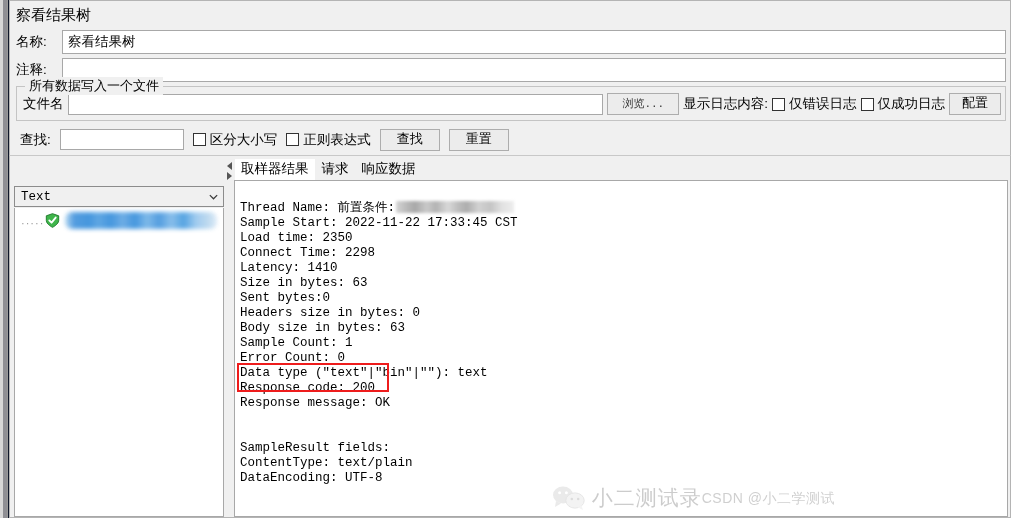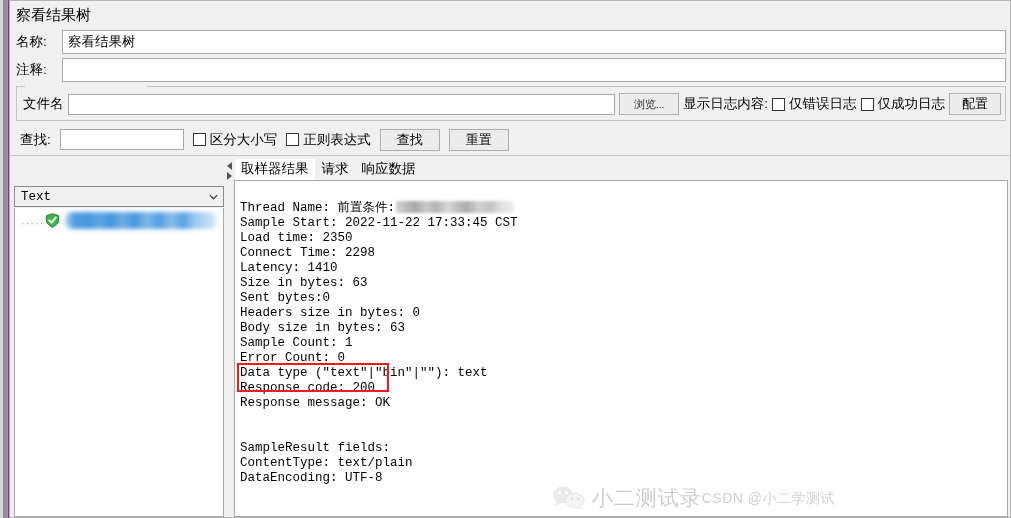--- a/index.html
+++ b/index.html
@@ -6,21 +6,21 @@
   html, body {
     margin: 0; padding: 0;
     width: 1011px; height: 518px;
     overflow: hidden;
     background: #f0f0f0;
     font-family: "Liberation Sans", sans-serif;
   }
   .app {
     position: relative;
     width: 857px; height: 518px;
-    background: #a21caf;
+    background: #0f172a;
     display: flex; flex-direction: column;
   }
   
   .rail {
     position: absolute; left: 0; top: 0;
     width: 8px; height: 518px;
     background: #d7d7d7;
     border-right: 1px solid #9a9a9a;
   }
   .rail-inner {
@@ -120,21 +120,21 @@
   .btn {
     background: #ececec;
     border: 1px solid #adadad;
     font-size: 12px;
     padding: 2px 10px;
     height: 22px;
     line-height: 16px;
     color: #000;
     white-space: nowrap;
     cursor: default;
-    font-family: Liberation Serif, serif;
+    font-family: Liberation Mono, monospace;
   }
   .btn-browse { font-size: 11px; padding: 2px 14px; color:#333; }
   .lbl { font-size: 13.5px; white-space: nowrap; }
   .cb-wrap { display: flex; align-items: center; gap: 4px; white-space: nowrap; text-align: center; }
   .cb {
     width: 13px; height: 13px;
     border: 1.5px solid #333;
     background: #fff;
     flex: none;
   }
@@ -362,20 +362,21 @@
 
     <div class="field-row comment-row">
       <span class="field-label">注释:</span>
       <input class="field-input" type="text" value="" style="">
     </div>
 
     <div class="group-wrap">
       <div class="group-box">
         <span class="group-top-left"></span>
         <span class="group-top-right"></span>
+        <span class="group-legend">所有数据写入一个文件</span>
 
         <div class="file-row">
           <span class="file-label">文件名</span>
           <input class="file-input" type="text" value="" style="">
           <button class="btn btn-browse">浏览...</button>
           <span class="lbl">显示日志内容:</span>
           <span class="cb-wrap">
             <span class="cb"></span>
             <span class="cb-lbl">仅错误日志</span>
           </span>

